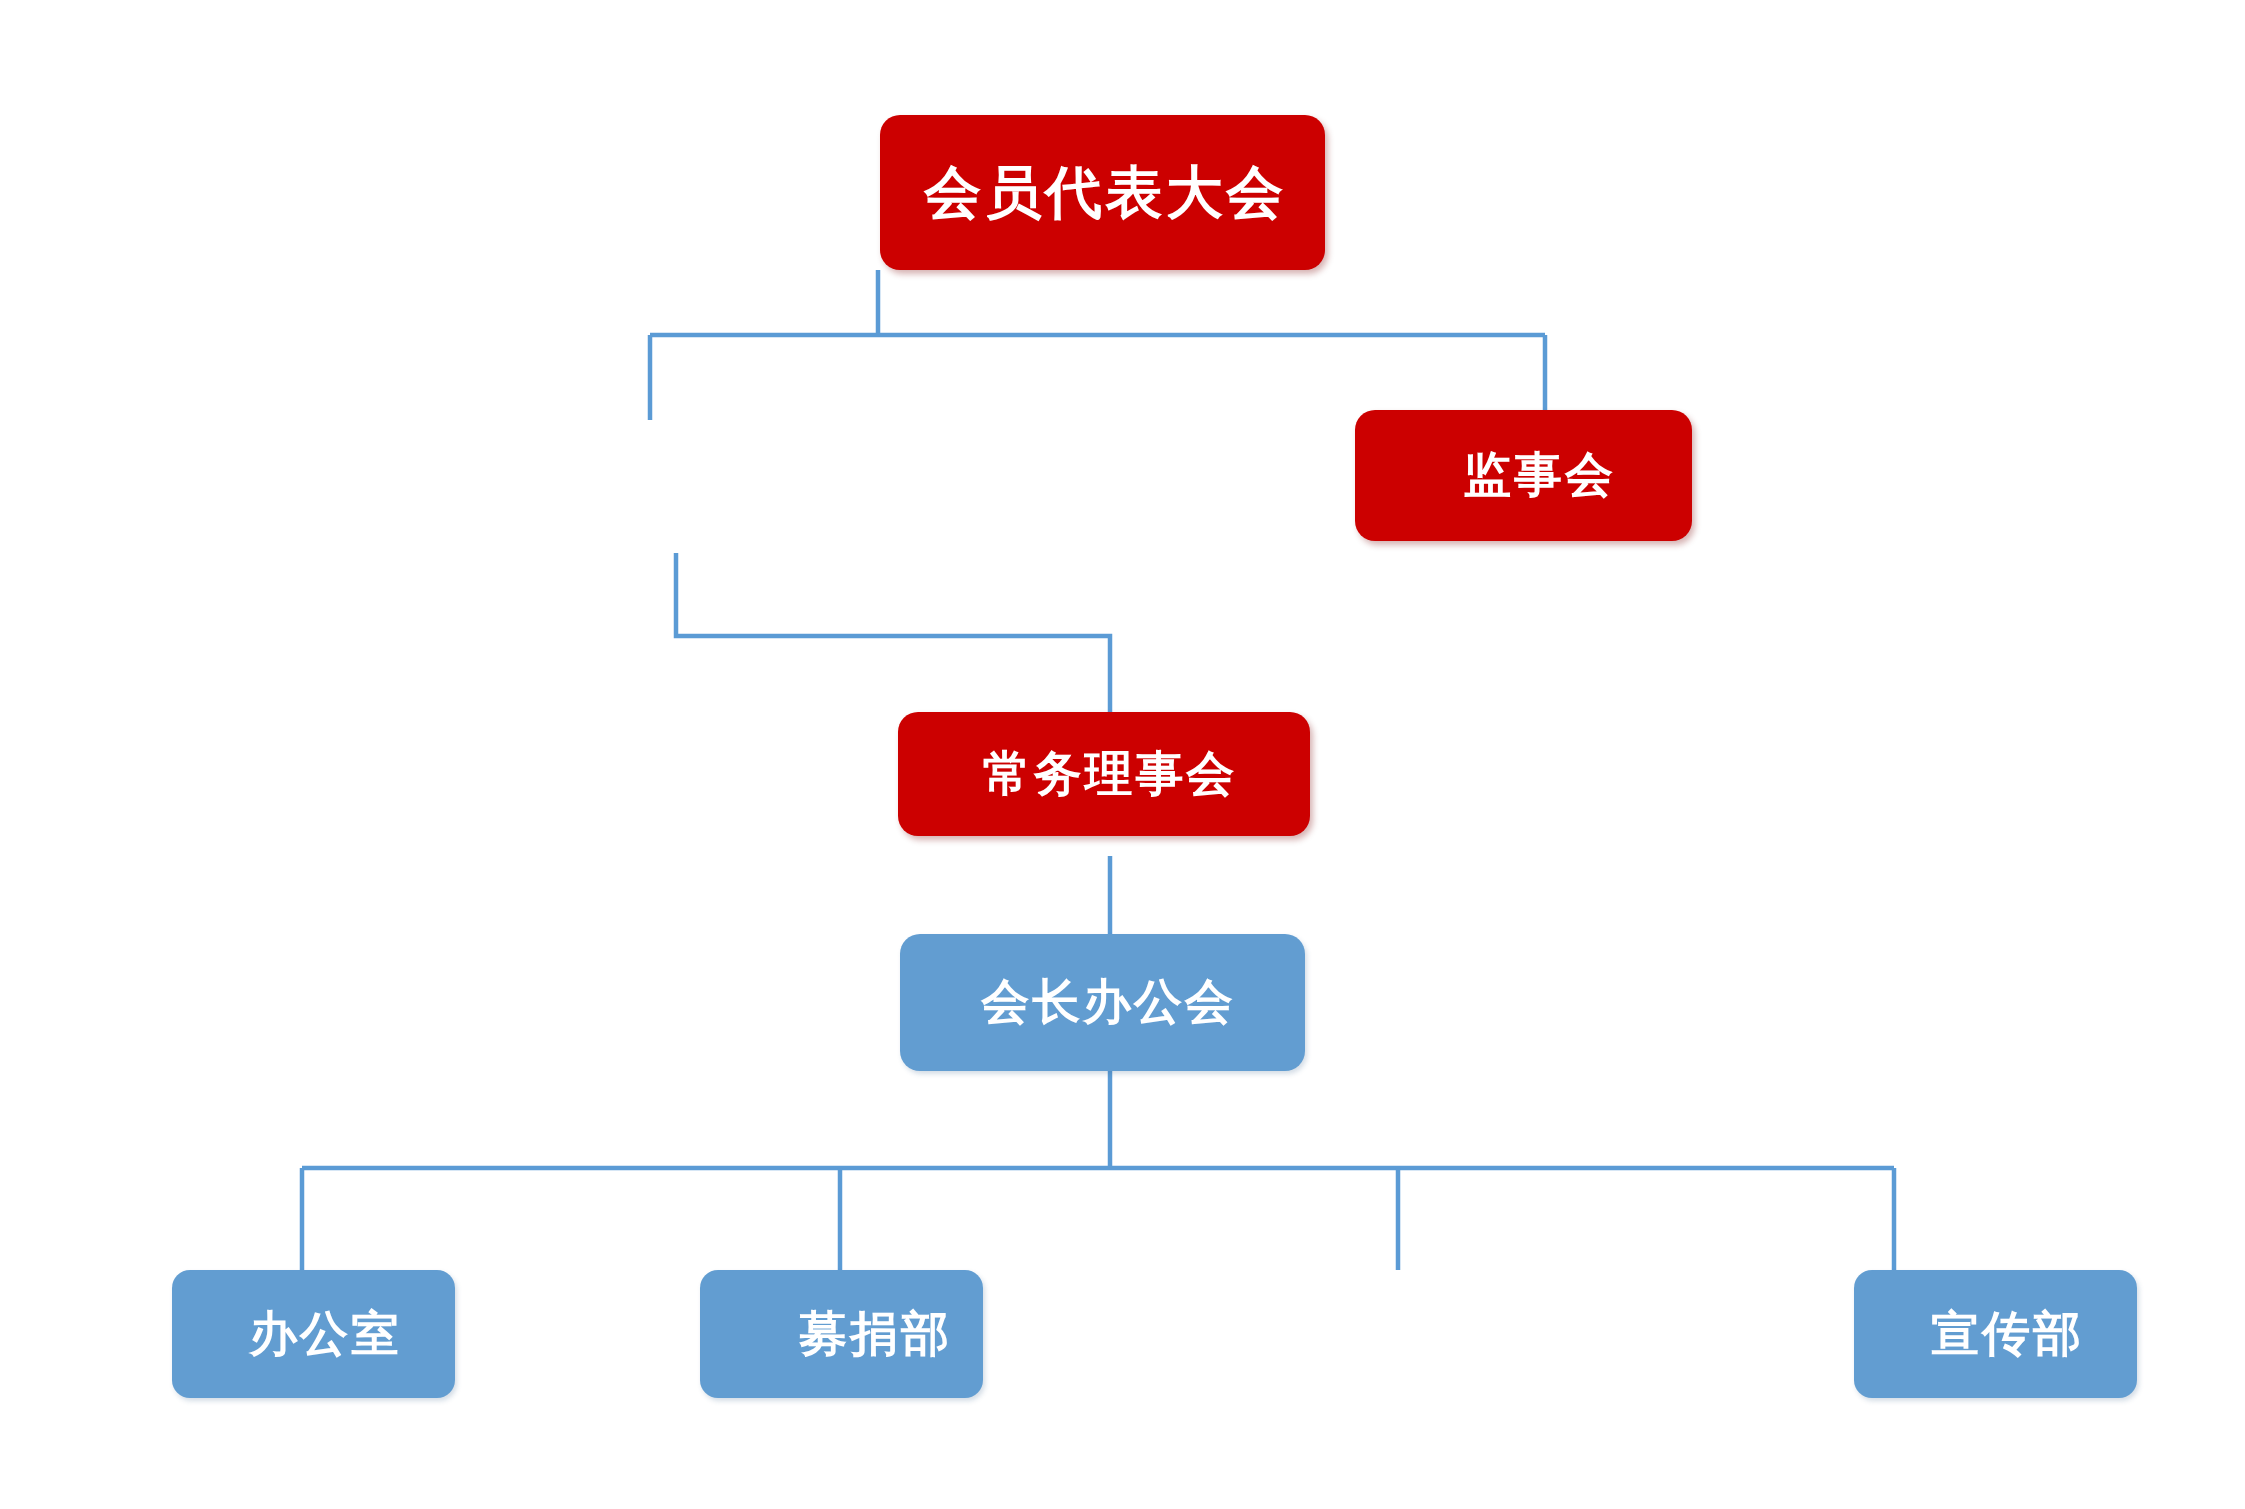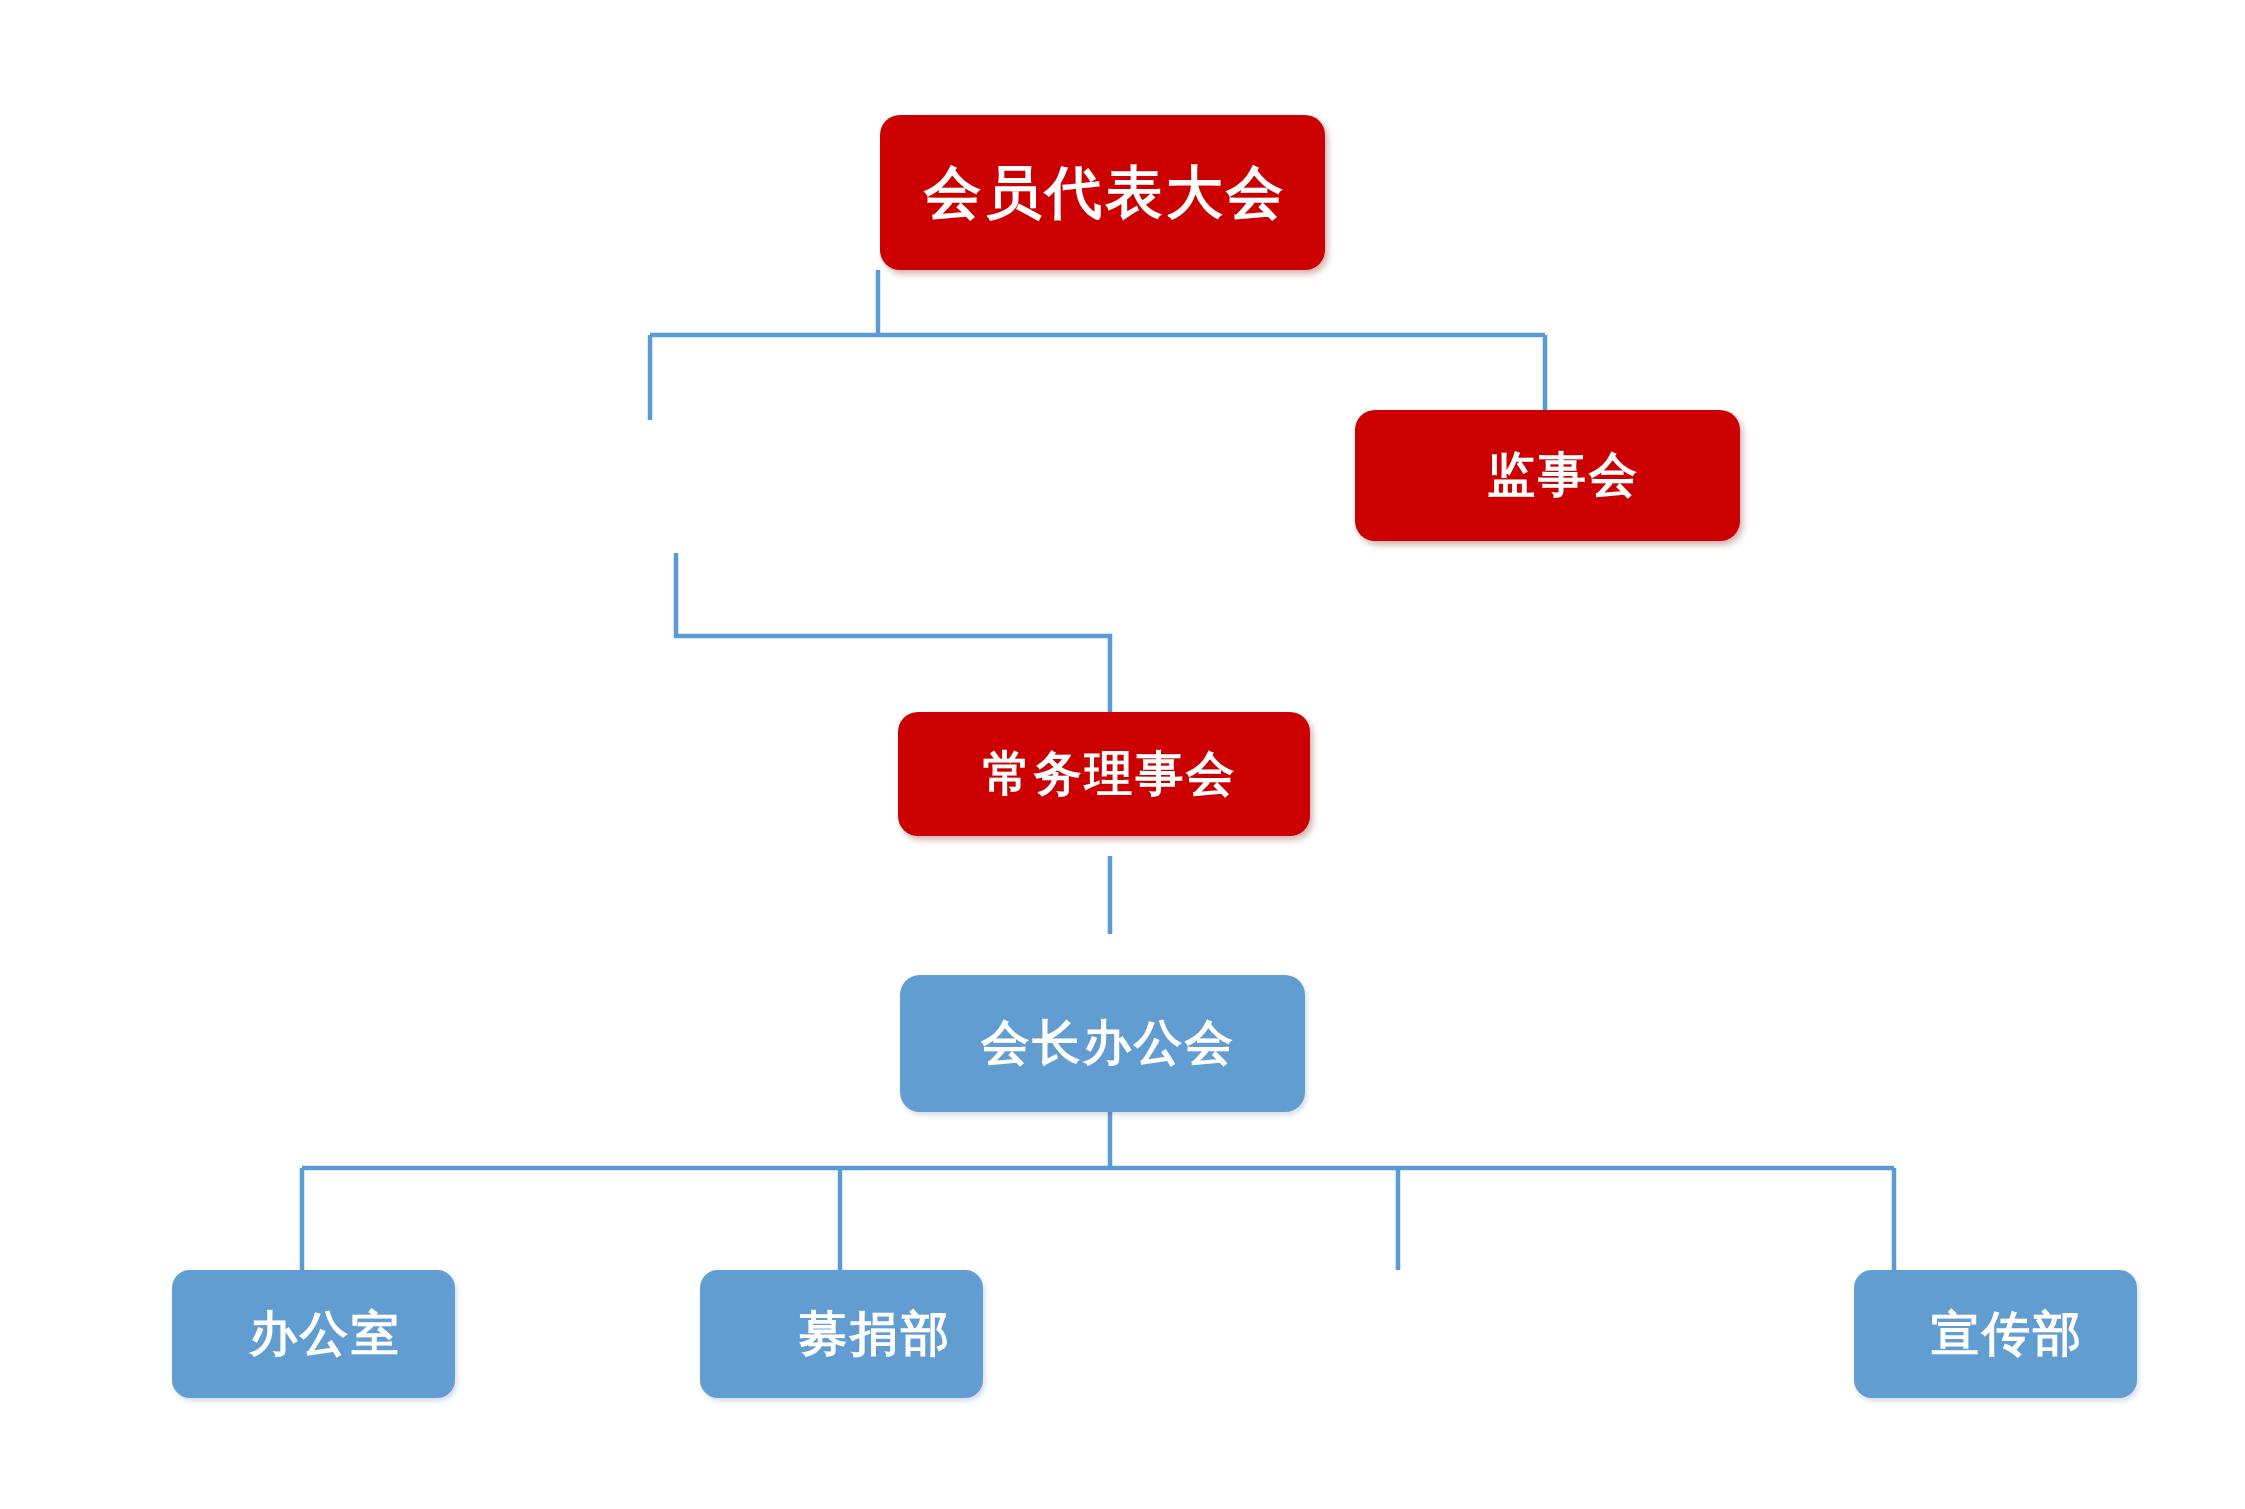--- a/index.html
+++ b/index.html
@@ -60,37 +60,36 @@
   #node-assembly .node-label { transform: translateX(3px); }
   
   #node-board {
     left: 482px;  top: 420px;
     width: 388px; height: 133px;
     font-size: 49px;
   }
   #node-board .node-label { transform: translateX(22px); }
   #node-supervisors {
     left: 1355px; top: 410px;
-    width: 385px; height: 131px;
+    width: 337px; height: 131px;
     font-size: 48px;
   }
   #node-supervisors .node-label { transform: translateX(16px); }
   
   #node-standing-board {
     left: 898px;  top: 712px;
     width: 412px; height: 124px;
     font-size: 48px;
   }
   #node-standing-board .node-label { transform: translateX(6px); }
   
   #node-president-office {
     left: 900px;  top: 934px;
     width: 405px; height: 137px;
     font-size: 48px;
-    margin-top: 41px;
   }
   #node-president-office .node-label { transform: translateX(6px); }
   
   .node-dept {
     top: 1270px;
     width: 283px;
     height: 128px;
     font-size: 48px;
     border-radius: 18px;
   }

